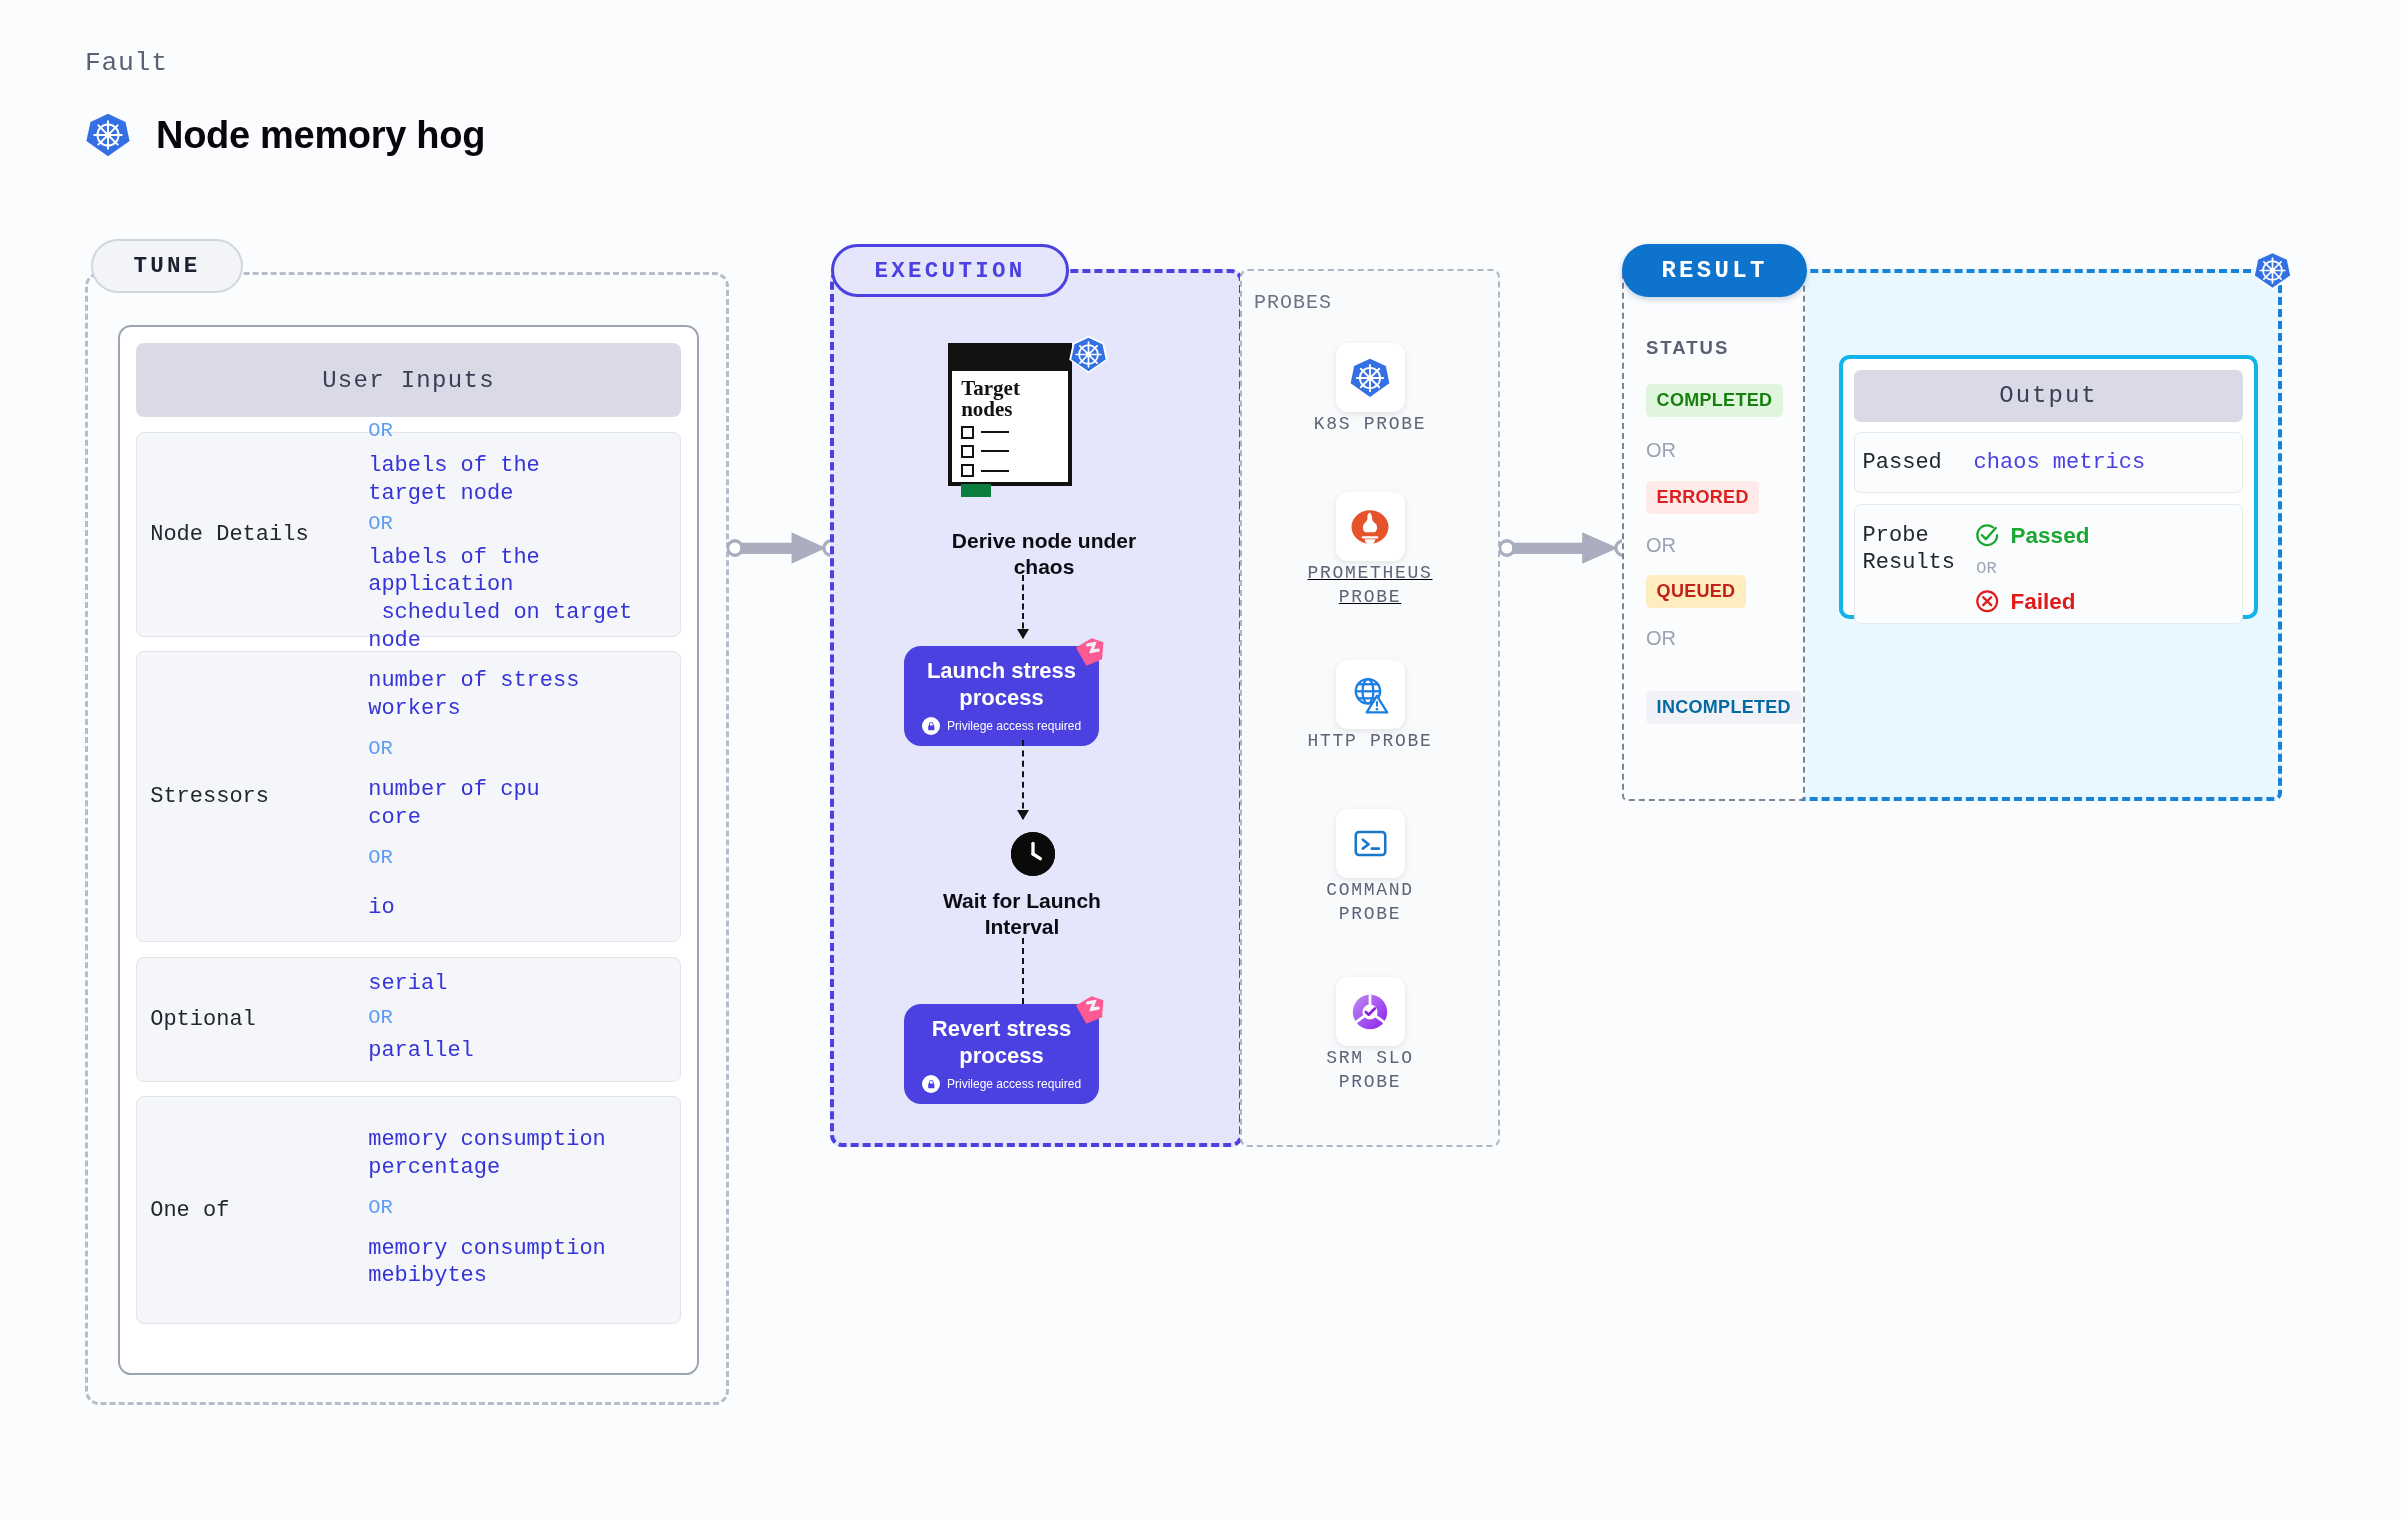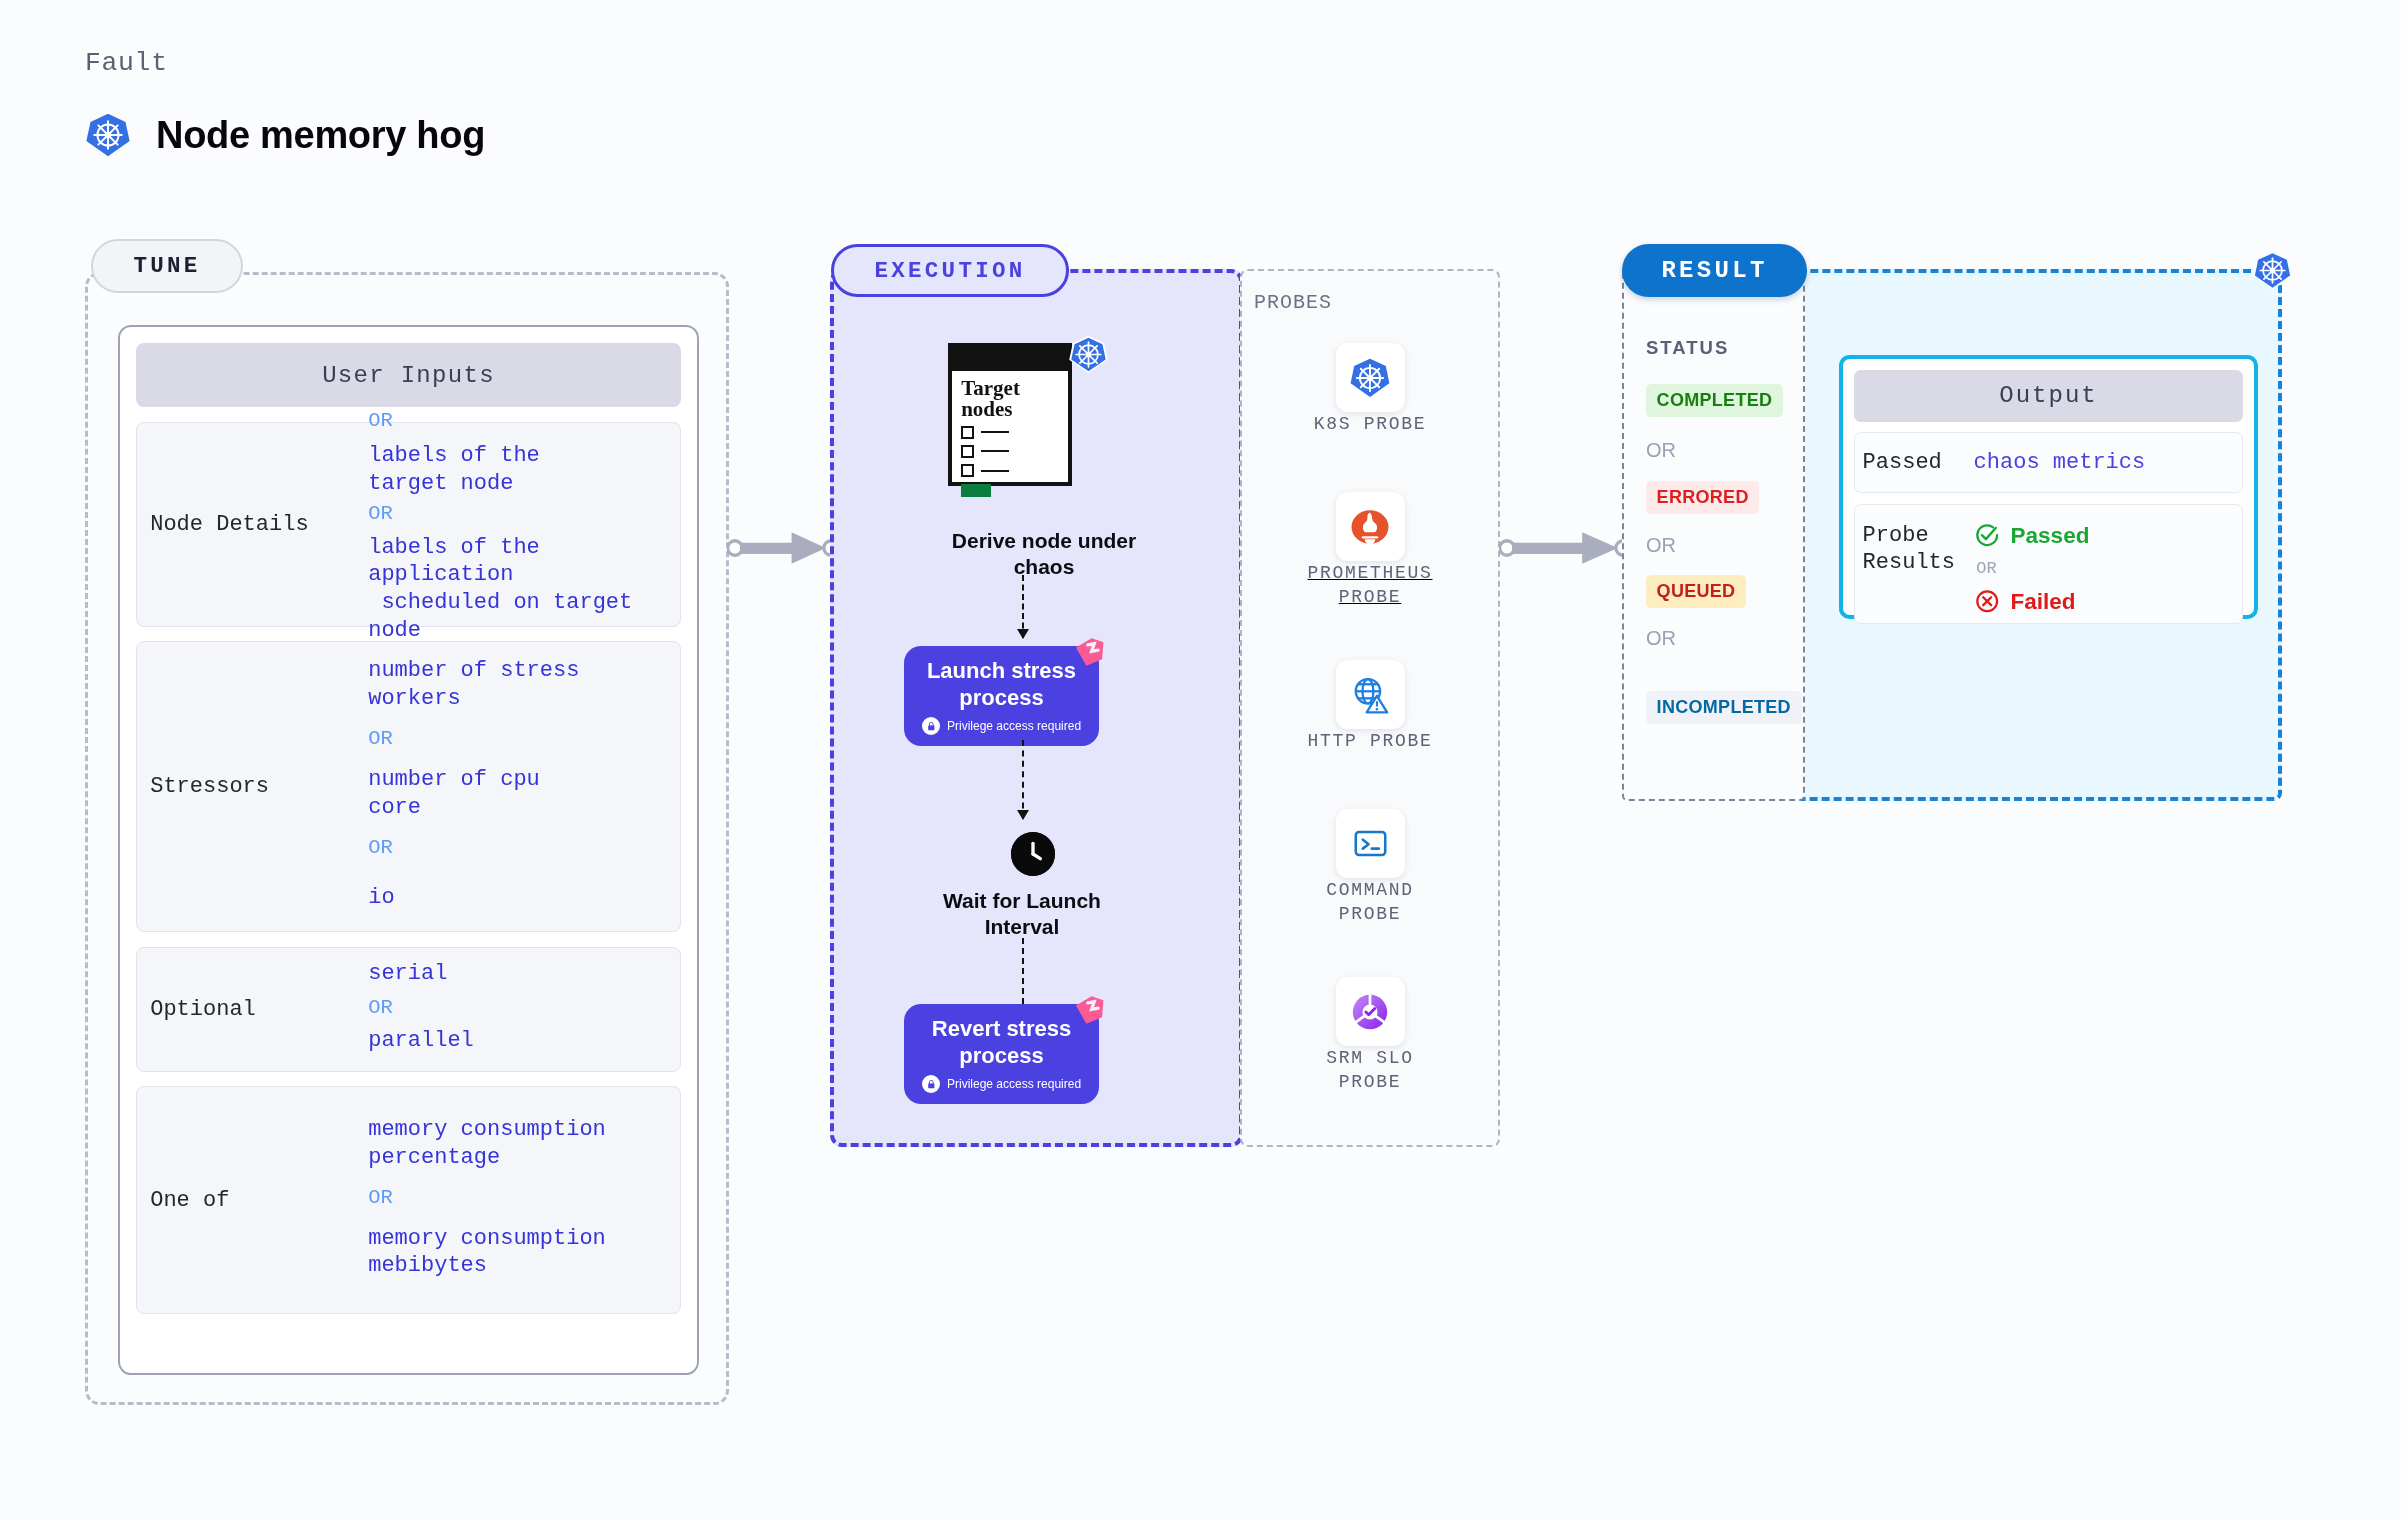--- a/index.html
+++ b/index.html
@@ -50,21 +50,21 @@
     left:91px; top:239px; width:152px; height:54px;
     background:#f3f4f8; border:2.6px solid #d2d5df;
     color:#1d2030; font-size:22.5px;
   }
   #user-inputs-card {
     position:absolute; left:118px; top:325px; width:581px; height:1050px;
     background:#ffffff; border:2.6px solid #9ea3b3; border-radius:13.2px;
     padding:16px;
   }
   .card-head {
-    height:64px; background:#d9dae6; border-radius:8px;
+    height:74px; background:#d9dae6; border-radius:8px;
     display:flex; align-items:center; justify-content:center;
     font-family:"Liberation Mono", monospace;
     font-size:24px; color:#3a3f55; letter-spacing:1.3px;
   }
   .io-row {
     margin-top:14.5px; background:#f5f6fa; border:1.3px solid #e2e4ec;
     border-radius:8px; display:flex; align-items:center;
     padding:17px 9.2px 17px 13.2px;
   }
   .io-key {

